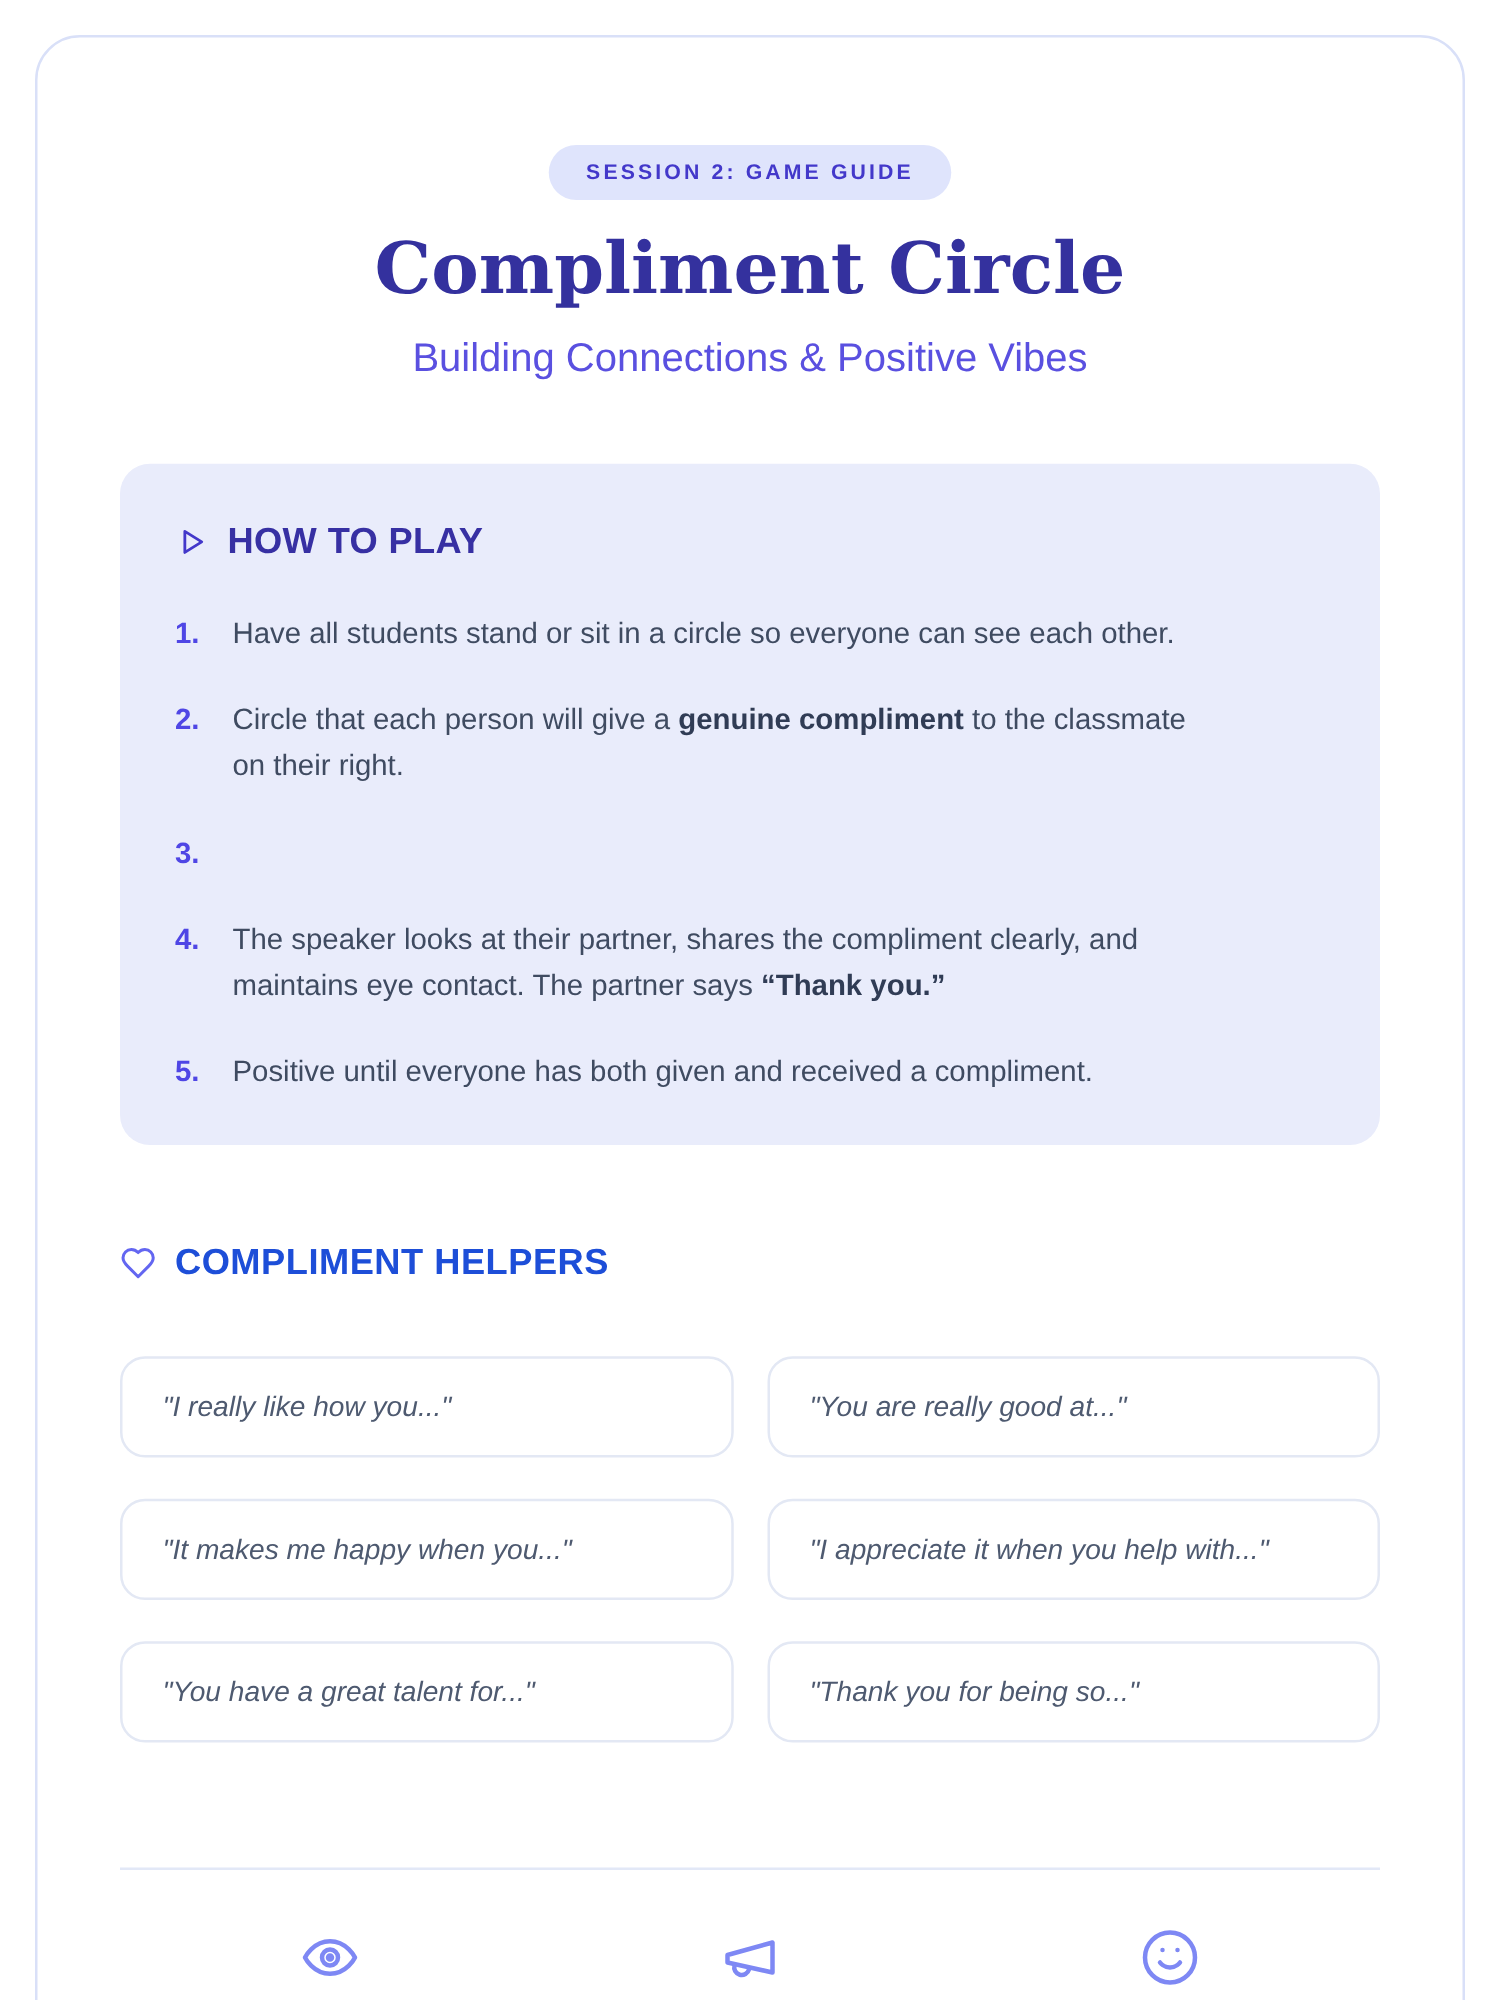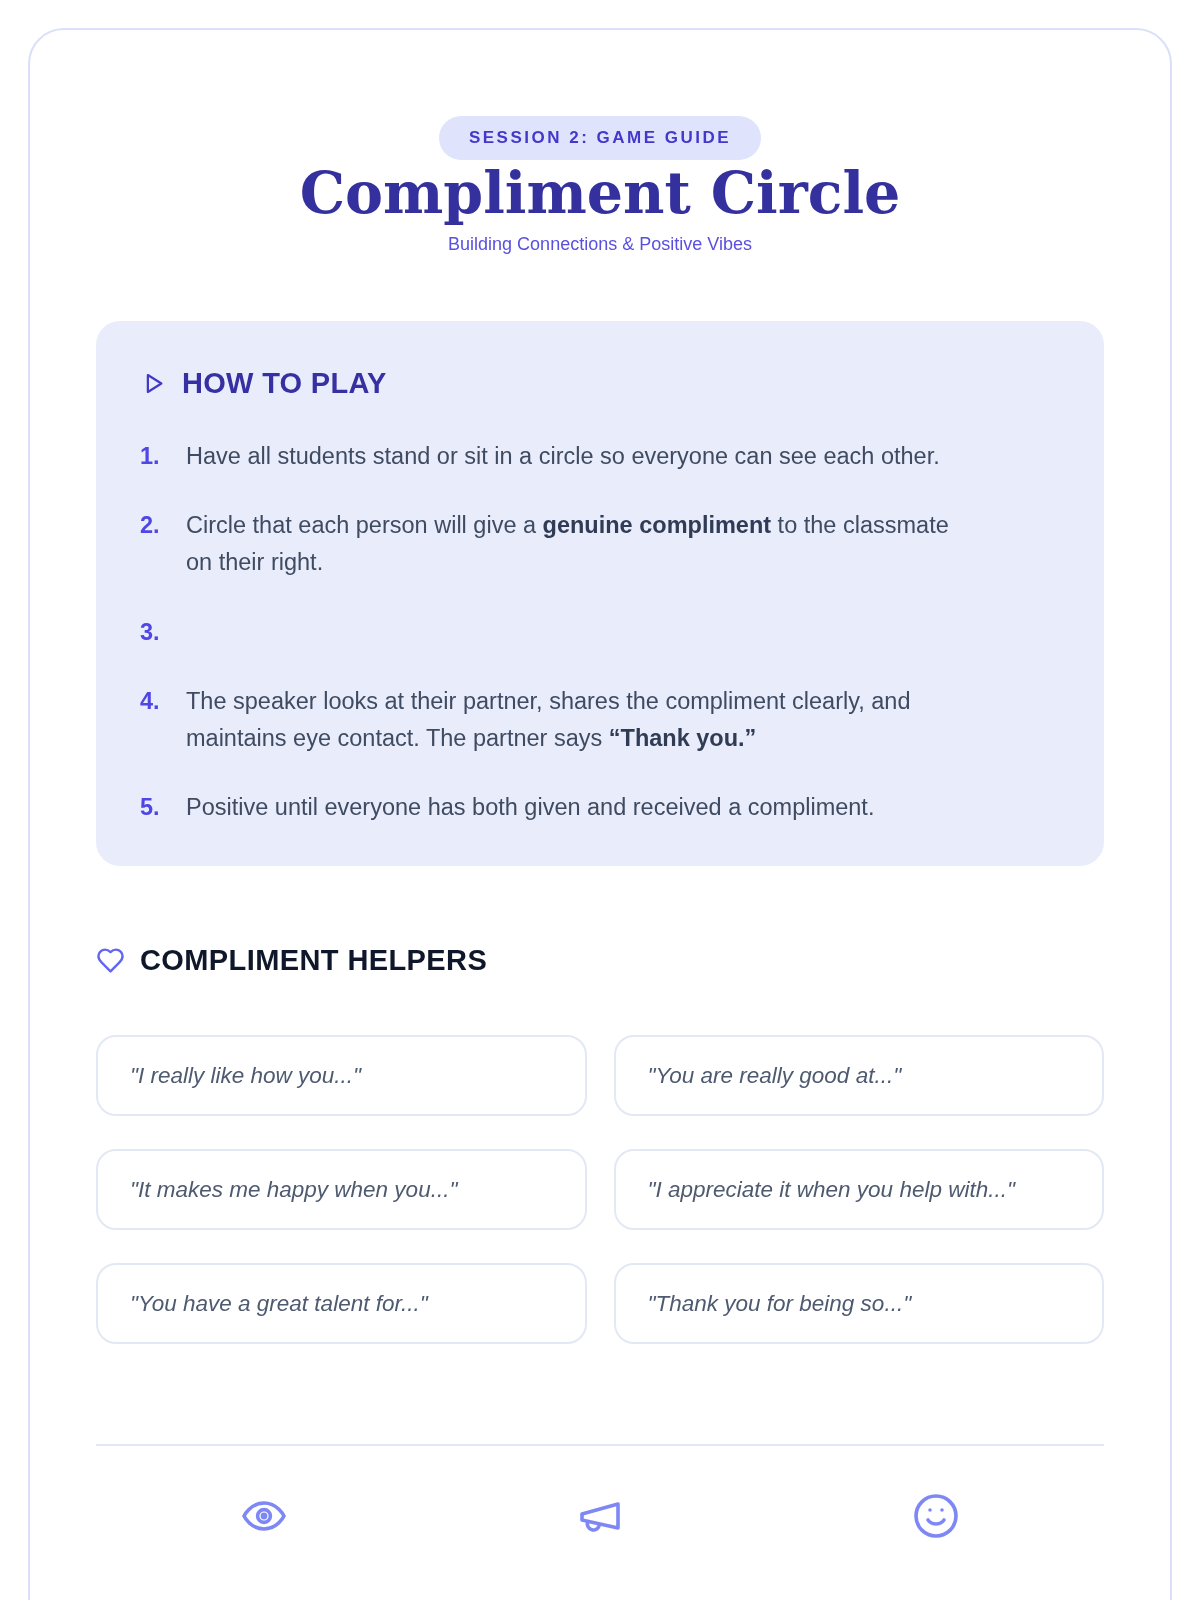--- a/index.html
+++ b/index.html
@@ -25,29 +25,30 @@
     margin-top: 86px;
     background: #dfe4fc;
     color: #4338ca;
     font-size: 17px;
     font-weight: bold;
     letter-spacing: 2.5px;
     padding: 12px 30px;
     border-radius: 999px;
   }
   .title {
+    margin-top: 22px;
     font-family: "DejaVu Serif", serif;
     font-weight: bold;
     font-size: 57px;
     line-height: 1.15;
     color: #34319e;
   }
   .subtitle {
-    margin-top: 8px;
-    font-size: 18px;
+    margin-top: 20px;
+    font-size: 32px;
     font-weight: 500;
     color: #5a50e0;
   }
   
   .htp {
     margin-top: 66px;
     background: #e9ecfb;
     border-radius: 24px;
     padding: 46px 64px 40px 44px;
   }
@@ -75,21 +76,21 @@
   .step-num {
     font-weight: bold;
     color: #4f46e5;
   }
   .step-body { max-width: 795px; }
   .seg-bold { font-weight: bold; color: #303c55; }
   .seg-accent { font-style: italic; color: #4f46e5; font-weight: 500; }
   
   .helpers { margin-top: 78px; }
   .helpers .section-title {
-    color: #0f172a;
+    color: #1d4ed8;
     font-size: 29px;
     font-weight: 800;
     letter-spacing: 0.4px;
   }
   .helper-grid {
     margin-top: 58px;
     display: grid;
     grid-template-columns: 1fr 1fr;
     column-gap: 27px;
     row-gap: 33px;

